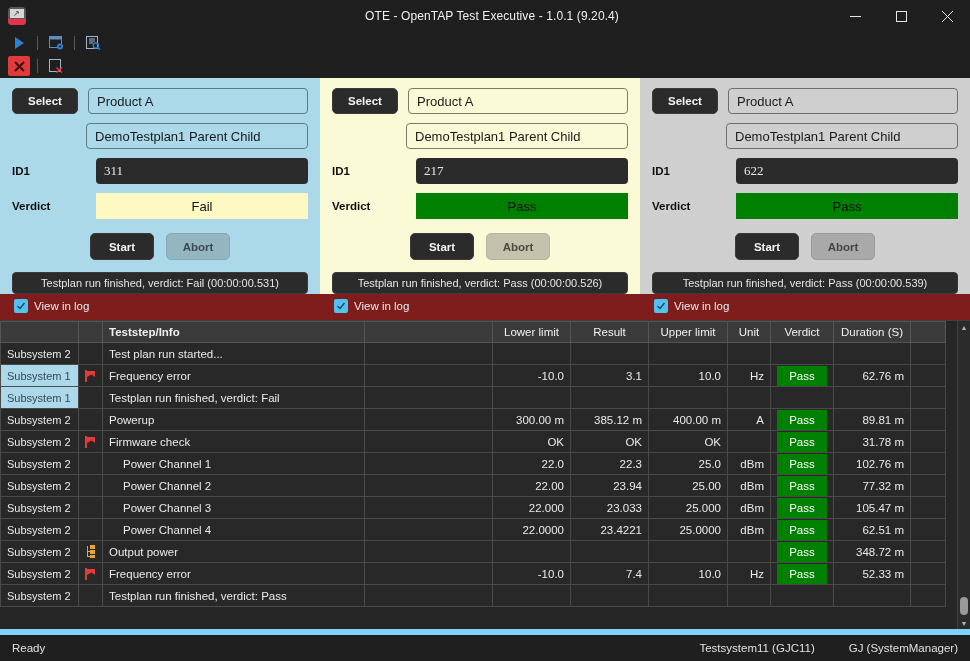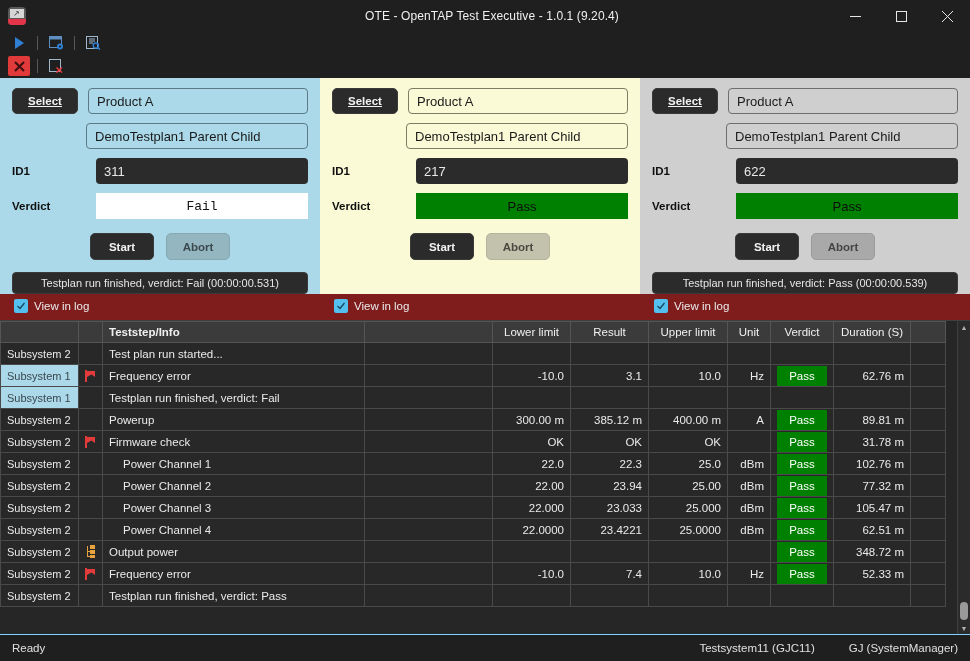--- a/index.html
+++ b/index.html
@@ -36,32 +36,32 @@
 
   
   .panels{flex:0 0 207px;display:flex;background:#1e1e1e;}
   .panel{position:relative;padding:10px 12px 0 12px;box-sizing:border-box;}
   .panel.p1{width:320px;background:#ABD9E9;}
   .panel.p2{width:320px;background:#FAFAD7;}
   .panel.p3{width:330px;background:#CFCFCF;}
   .sel-row{display:flex;align-items:center;gap:10px;}
   .btn-dark{background:#2b2b2b;color:#f2f2f2;font-size:11.5px;font-weight:bold;border:1px solid #3a3a3a;border-radius:5px;
             height:24px;display:flex;align-items:center;justify-content:center;}
-  .btn-select{width:64px;text-decoration:underline;}
+  .btn-select{width:64px;}
   .field{height:26px;border-radius:4px;border:1px solid #6e6e6e;background:transparent;color:#1a1a1a;font-size:13px;
          display:flex;align-items:center;padding:0 8px;box-sizing:border-box;}
   .p1 .field{border-color:#5c7a86;}
   .p2 .field{border-color:#7d7d63;}
   .p3 .field{border-color:#6e6e6e;}
   .field-wide{flex:1;}
   .lbl{font-size:11.5px;font-weight:bold;color:#101010;width:52px;flex:0 0 52px;}
   .field-dark{height:26px;background:#2b2b2b;color:#e8e8e8;font-size:13px;display:flex;align-items:center;
-              padding:0 8px;box-sizing:border-box;border-radius:4px;flex:1;}
+              padding:0 8px;box-sizing:border-box;border-radius:4px;flex:1;font-family:Liberation Serif, serif;}
   .verdict-box{height:26px;display:flex;align-items:center;justify-content:center;font-size:13px;flex:1;color:#111;}
-  .verdict-fail{background:#ffffff;color:#111;font-family:Liberation Mono, monospace;}
+  .verdict-fail{background:#fef9c3;color:#111;}
   .verdict-pass{background:#008000;color:#0d0d0d;}
   .runbtns{display:flex;gap:12px;justify-content:center;}
   .btn-start{width:62px;height:25px;}
   .btn-abort{width:62px;height:25px;border-radius:5px;font-size:11.5px;font-weight:bold;display:flex;align-items:center;justify-content:center;}
   .p1 .btn-abort{background:#93B6C0;color:#3c4a4f;border:1px solid #86a8b2;}
   .p2 .btn-abort{background:#C2C2AD;color:#4a4a40;border:1px solid #b4b49f;}
   .p3 .btn-abort{background:#A9A9A9;color:#454545;border:1px solid #9b9b9b;}
   .statusline{height:20px;background:#2b2b2b;color:#e6e6e6;font-size:11px;display:flex;align-items:center;justify-content:center;
               border-radius:4px;border:1px solid #3a3a3a;}
 
@@ -96,21 +96,21 @@
   .tree-icon{display:inline-block;width:13px;height:13px;position:relative;vertical-align:middle;}
   .tree-icon i{position:absolute;background:#E8A33D;display:block;}
 
   
   .vscroll{position:absolute;right:0;top:0;width:12px;bottom:0;background:#2b2b2b;border-left:1px solid #3f3f3f;}
   .vscroll .arrow{height:12px;display:flex;align-items:center;justify-content:center;color:#b0b0b0;font-size:7px;}
   .vscroll .arrow.bot{position:absolute;bottom:0;left:0;right:0;}
   .vscroll .thumb{position:absolute;left:2px;width:8px;height:18px;background:#9a9a9a;border-radius:4px;bottom:14px;}
 
   
-  .statusbar{flex:0 0 26px;background:#1f1f1f;border-top:1px solid #7dd3fc;display:flex;align-items:center;
+  .statusbar{flex:0 0 26px;background:#1f1f1f;border-top:6px solid #7dd3fc;display:flex;align-items:center;
              padding:0 12px;font-size:11.5px;color:#e0e0e0;}
   .sb-right{margin-left:auto;display:flex;gap:34px;}
 </style>
 </head>
 <body>
 
 <div class="app">
 
   <div class="titlebar">
     <div class="app-icon">
@@ -224,20 +224,21 @@
       </div>
       <div class="sel-row" style="margin-bottom:14px;">
         <div class="lbl">Verdict</div>
         <div style="width:12px;flex:0 0 12px;"></div>
         <div class="verdict-box verdict-pass">Pass</div>
       </div>
       <div class="runbtns" style="margin-bottom:12px;">
         <div class="btn-dark btn-start">Start</div>
         <div class="btn-abort">Abort</div>
       </div>
+      <div class="statusline">Testplan run finished, verdict: Pass (00:00:00.526)</div>
     </div>
 
     <div class="panel p3">
       <div class="sel-row" style="margin-bottom:9px;">
         <div class="btn-dark btn-select">Select</div>
         <div class="field field-wide">Product A</div>
       </div>
       <div class="sel-row" style="margin-bottom:9px;">
         <div style="width:64px;flex:0 0 64px;"></div>
         <div class="field field-wide">DemoTestplan1 Parent Child</div>

